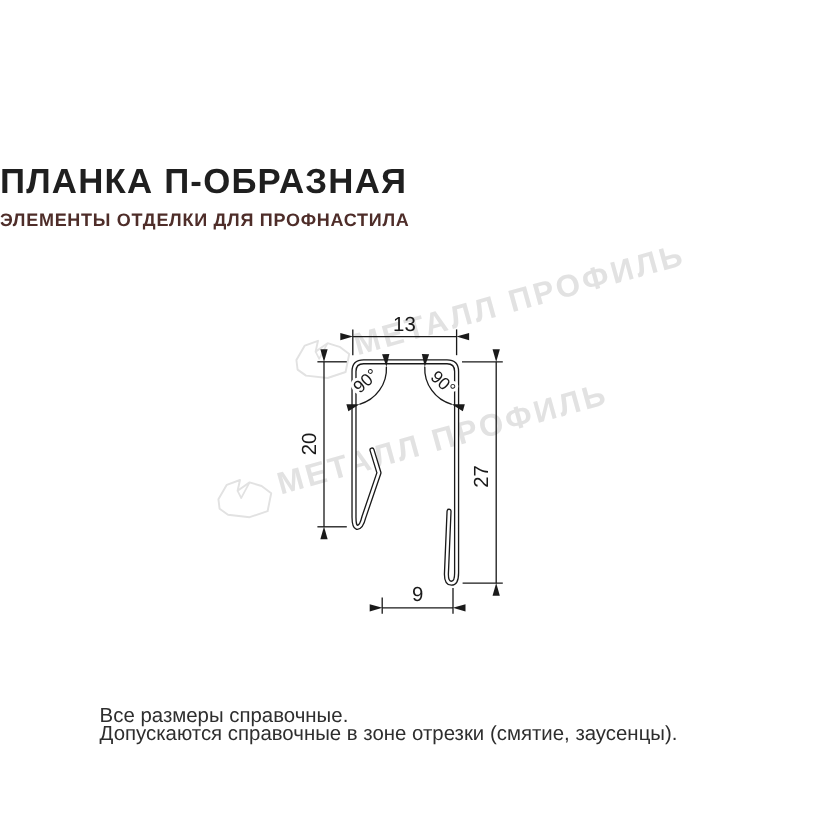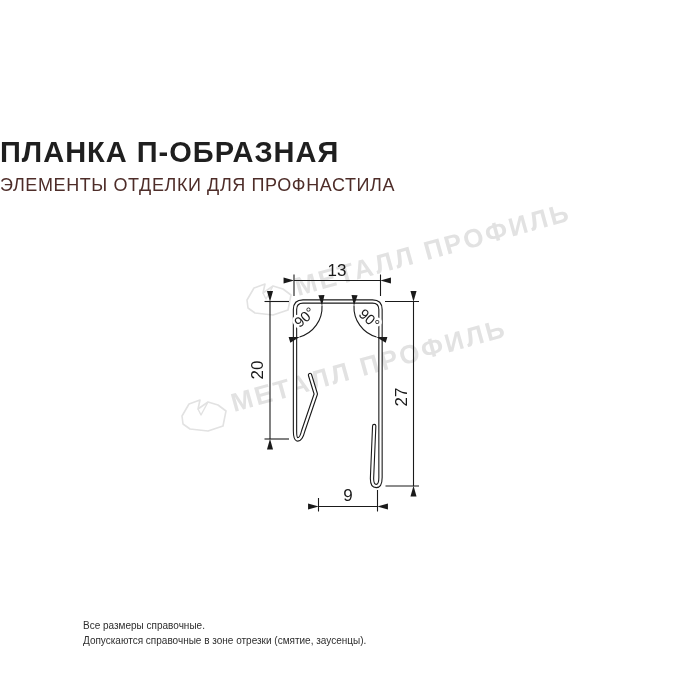--- a/index.html
+++ b/index.html
@@ -11,27 +11,27 @@
   .page{position:absolute;inset:0;}
   .title-block{
     position:absolute;top:96px;left:0;width:636px;
     text-align:left;color:#1f1f1f;margin-top:42px;
   }
   .title-line{
     font-size:29px;font-weight:800;letter-spacing:1px;
     line-height:28px;color:#1f1f1f;
   }
   .subtitle{
-    margin-top:9px;font-size:18px;font-weight:400;
+    margin-top:9px;font-size:15px;font-weight:700;
     letter-spacing:0.6px;color:#4e2d29;
   }
   .drawing-svg{position:absolute;left:0;top:0;width:700px;height:700px;}
   .footer-block{
-    position:absolute;left:83px;top:618px;width:560px;
-    font-size:10px;color:#2e2e2e;line-height:15px;
+    position:absolute;left:83px;top:589px;width:560px;
+    font-size:17px;color:#2e2e2e;line-height:15px;
   }
   .dim-text{font-family:"Liberation Sans", sans-serif;font-size:17px;fill:#1a1a1a;}
   .angle-text{font-family:"Liberation Sans", sans-serif;font-size:14.5px;fill:#1a1a1a;}
   .wm-text{
     font-family:"Liberation Sans", sans-serif;font-size:26px;font-weight:700;
     letter-spacing:2.5px;fill:#e2e2e2;
   }
 </style>
 </head>
 <body>

